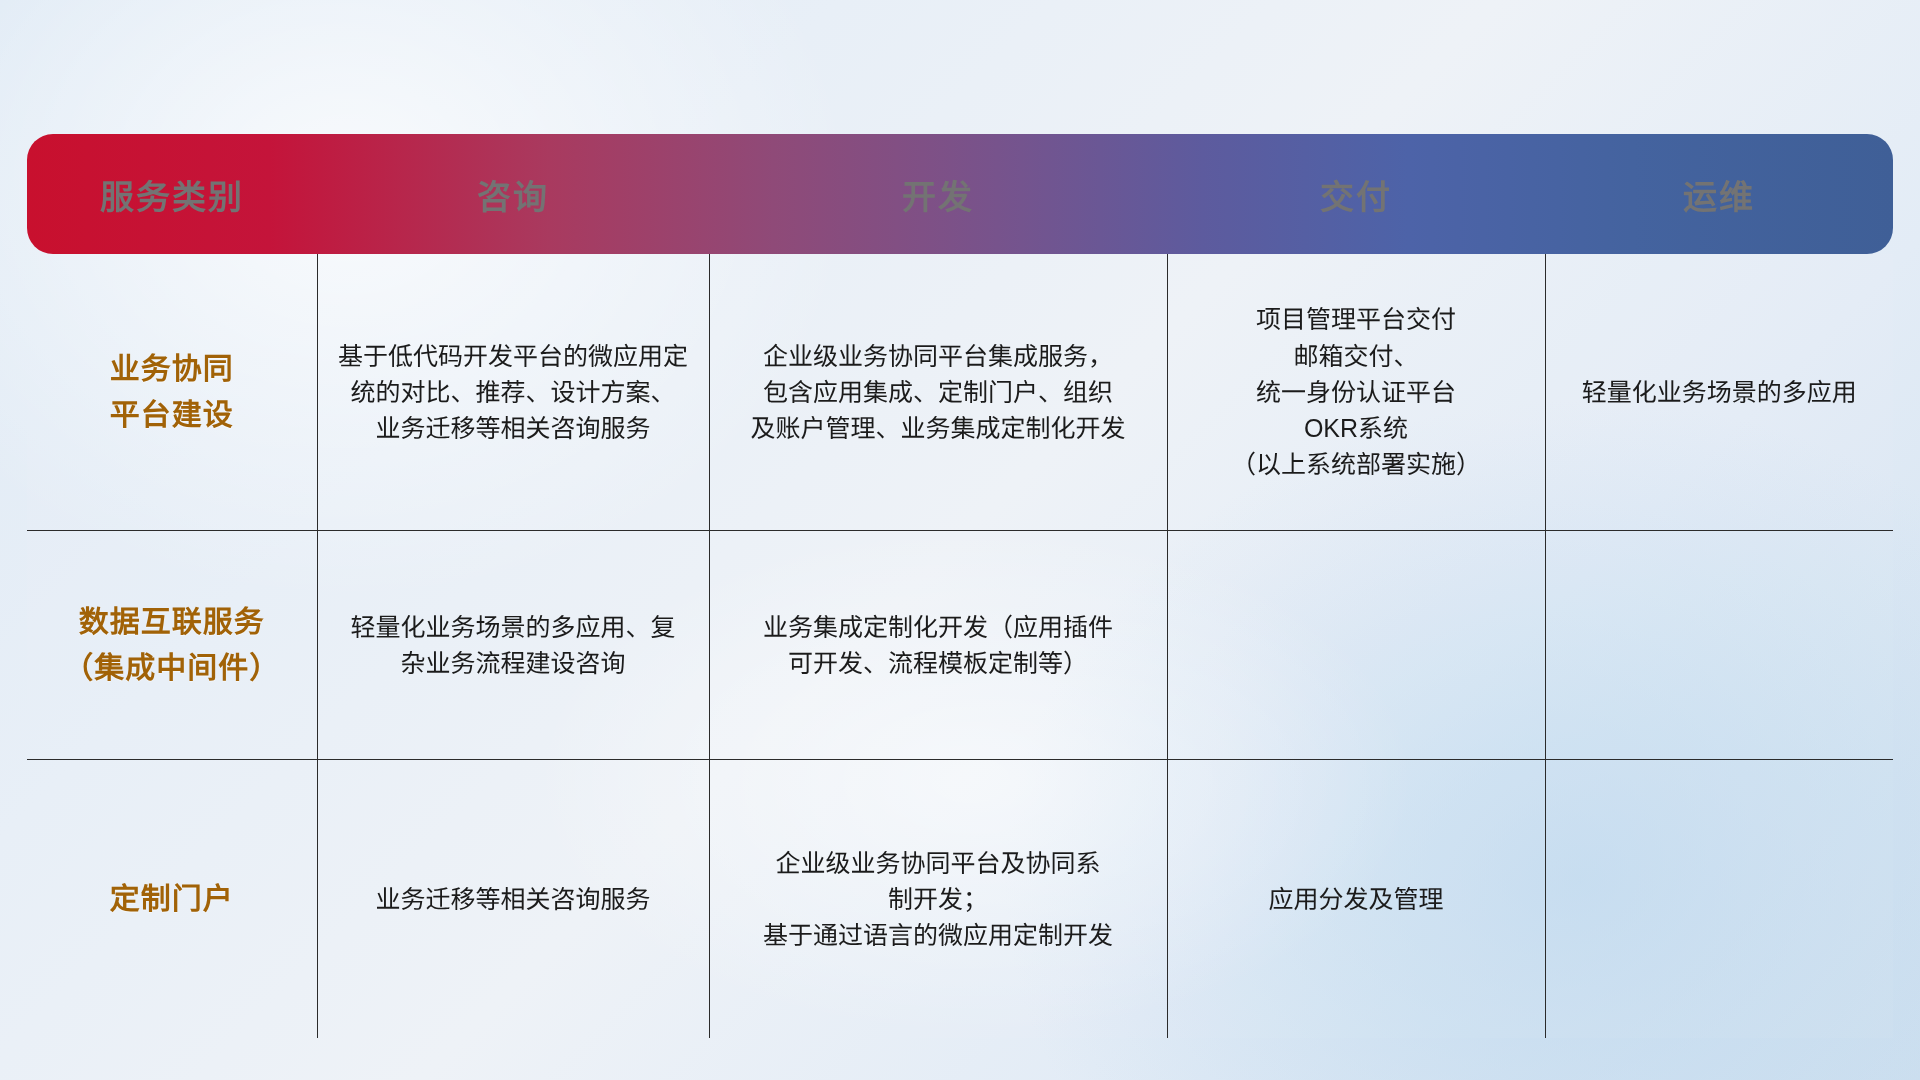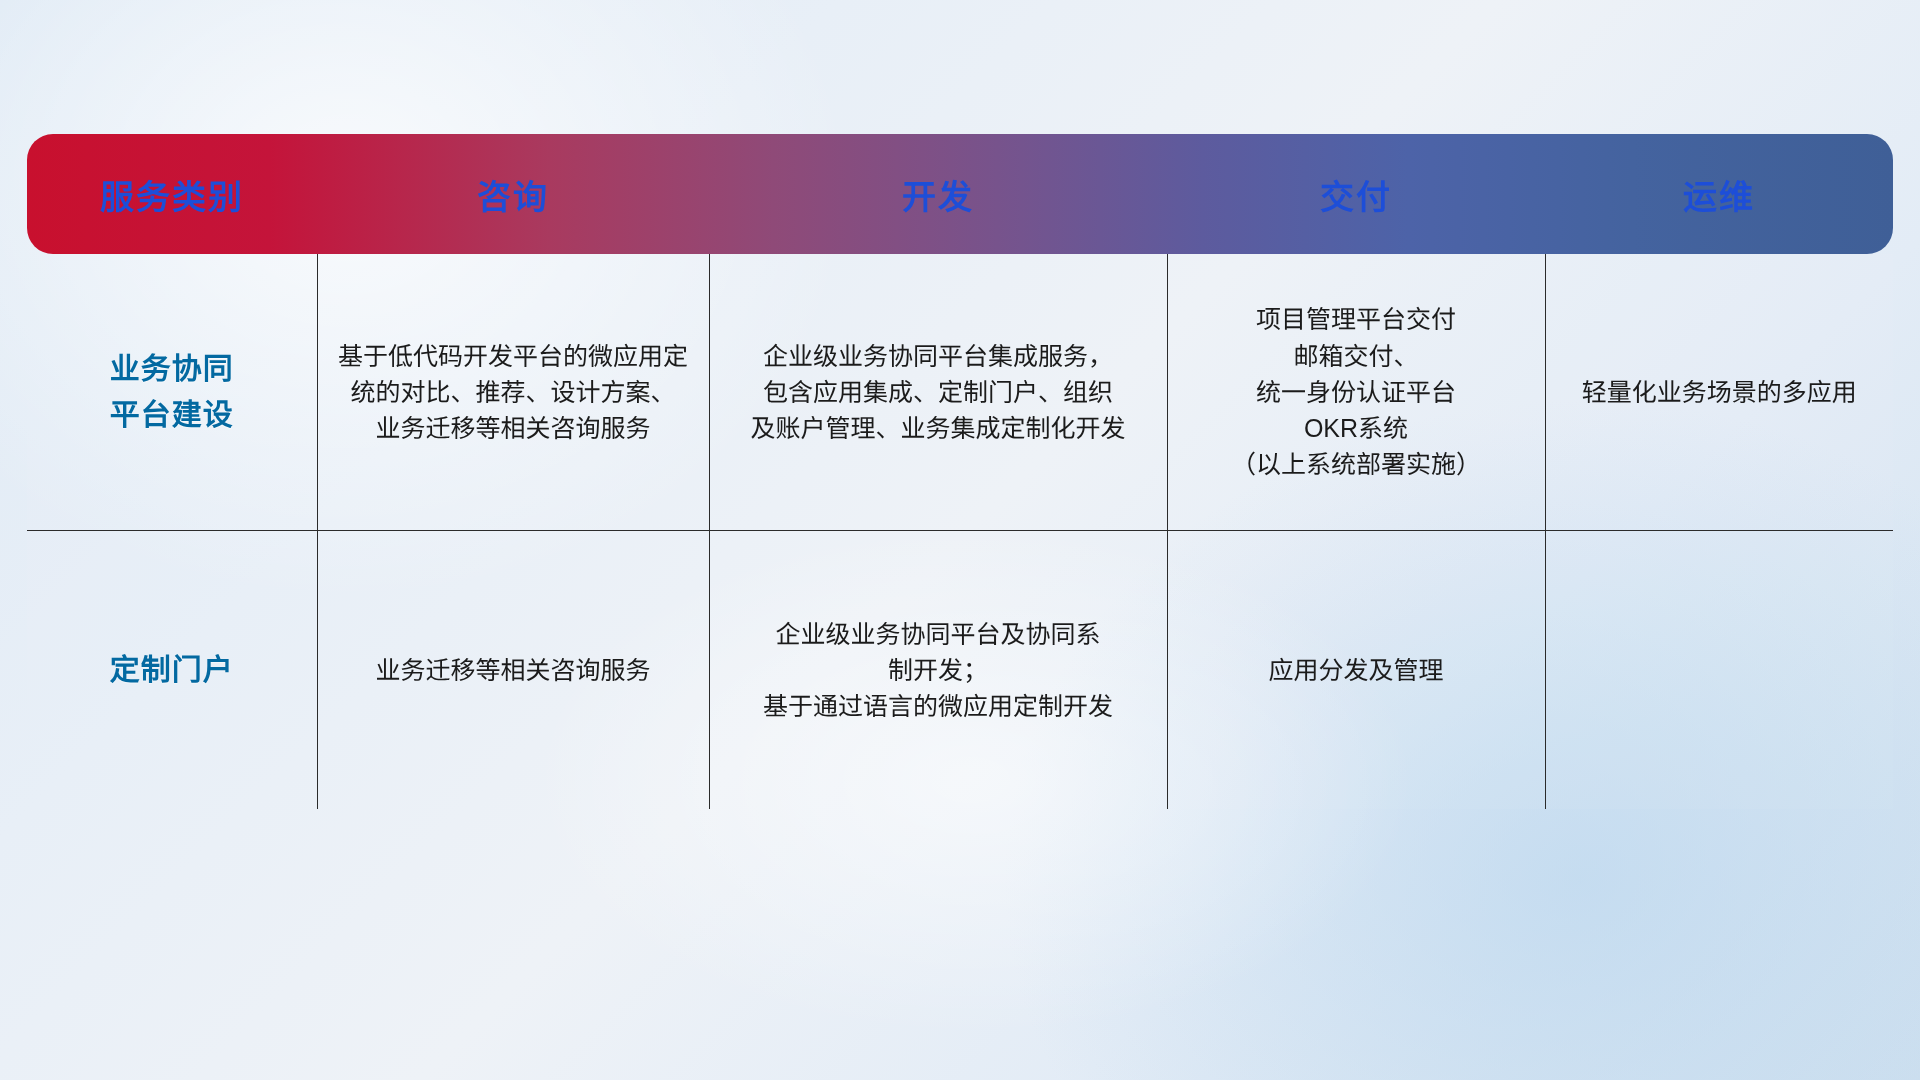--- a/index.html
+++ b/index.html
@@ -53,21 +53,21 @@
   }
 
   
   thead tr.header-row {
     height: 120px;
   }
   thead th {
     padding: 0;
     border: 0;
     position: relative;
-    color: #1d4ed8;
+    color: #737373;
     font-size: 34px;
     font-weight: bold;
     letter-spacing: 2px;
     text-align: center;
     vertical-align: middle;
   }
   .header-bg {
     position: absolute;
     left: 0; top: 0;
     width: 1866px;
@@ -97,21 +97,21 @@
     vertical-align: middle;
     text-align: center;
     font-size: 25px;
     line-height: 1.45;
     color: #1b1b1b;
     padding: 14px 16px;
     background: rgba(255,255,255,0.04);
   }
   tbody tr td:first-child {
     border-left: none;
-    color: #0369a1;
+    color: #a16207;
     font-weight: bold;
     font-size: 30px;
     letter-spacing: 1px;
     line-height: 1.55;
     text-shadow: 0 1px 1px rgba(255,255,255,0.55);
   }
   tbody tr td:last-child {
     border-right: none;
   }
   tbody tr:first-child td {
@@ -185,20 +185,40 @@
           <span class="cell-text">项目管理平台交付
 邮箱交付、
 统一身份认证平台
 OKR系统
 （以上系统部署实施）</span>
         </td>
         <td>
           <span class="cell-text">轻量化业务场景的多应用</span>
         </td>
       </tr>
+      <tr class="row-2">
+        <td>
+          <span class="cell-text">数据互联服务
+（集成中间件）</span>
+        </td>
+        <td>
+          <span class="cell-text">轻量化业务场景的多应用、复
+杂业务流程建设咨询</span>
+        </td>
+        <td>
+          <span class="cell-text">业务集成定制化开发（应用插件
+可开发、流程模板定制等）</span>
+        </td>
+        <td>
+          <span class="cell-text"></span>
+        </td>
+        <td>
+          <span class="cell-text"></span>
+        </td>
+      </tr>
       <tr class="row-3">
         <td>
           <span class="cell-text">定制门户</span>
         </td>
         <td>
           <span class="cell-text">业务迁移等相关咨询服务</span>
         </td>
         <td>
           <span class="cell-text">企业级业务协同平台及协同系
 制开发；

